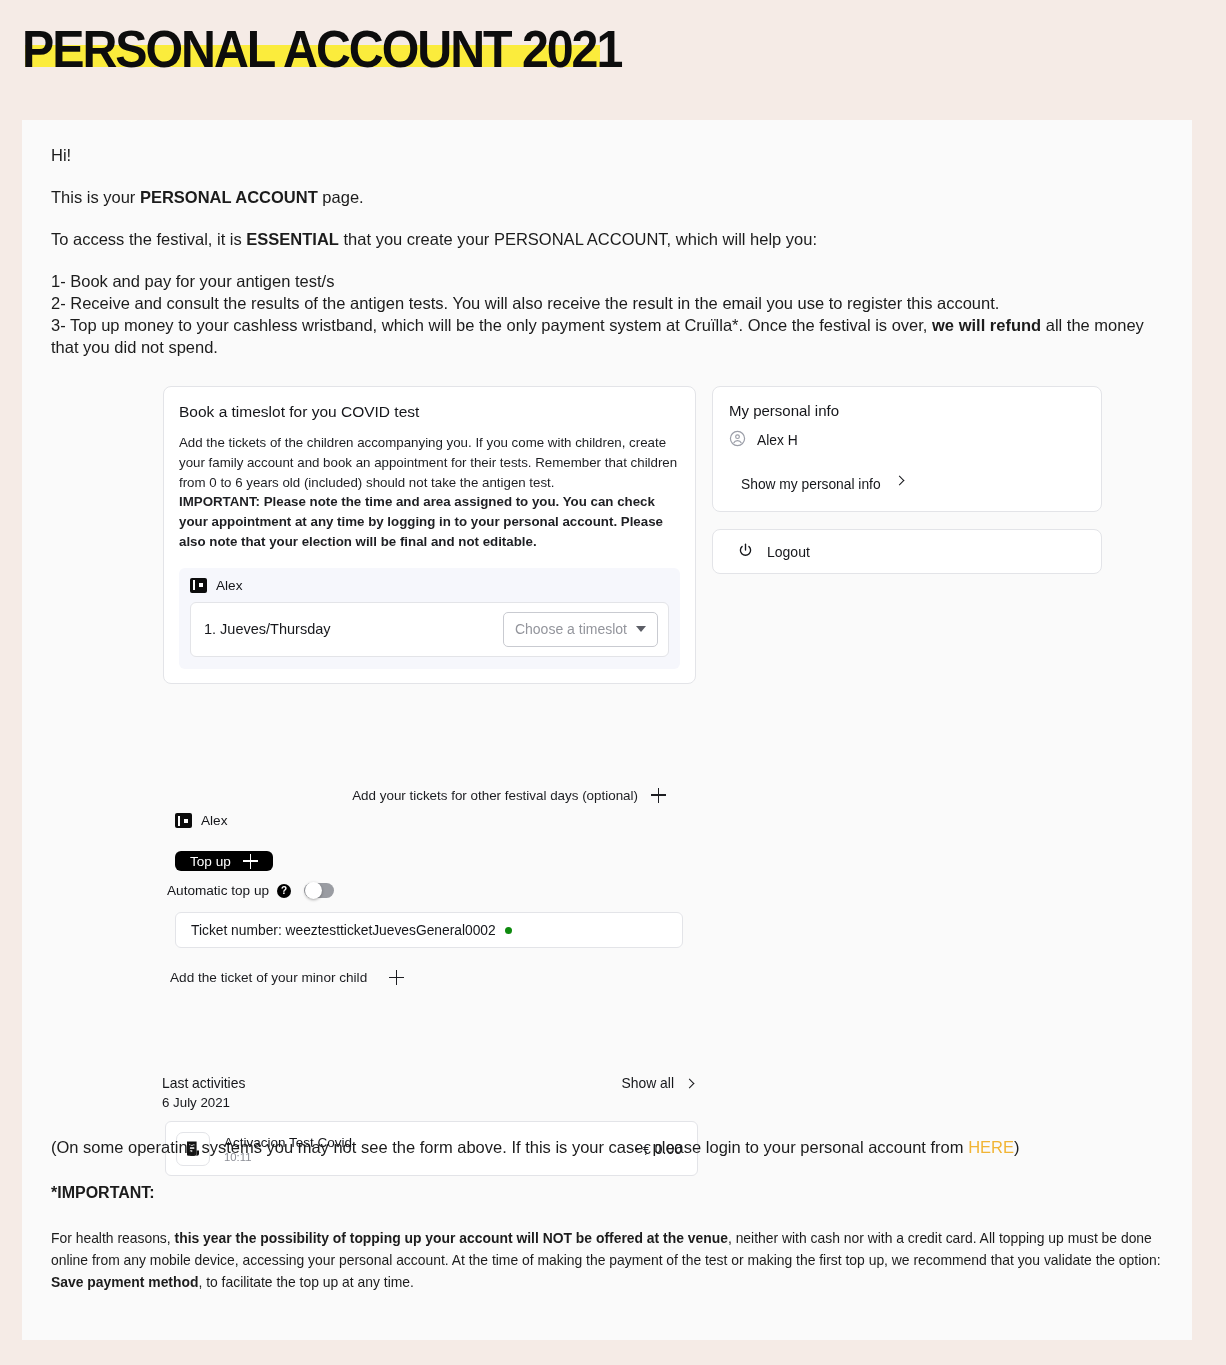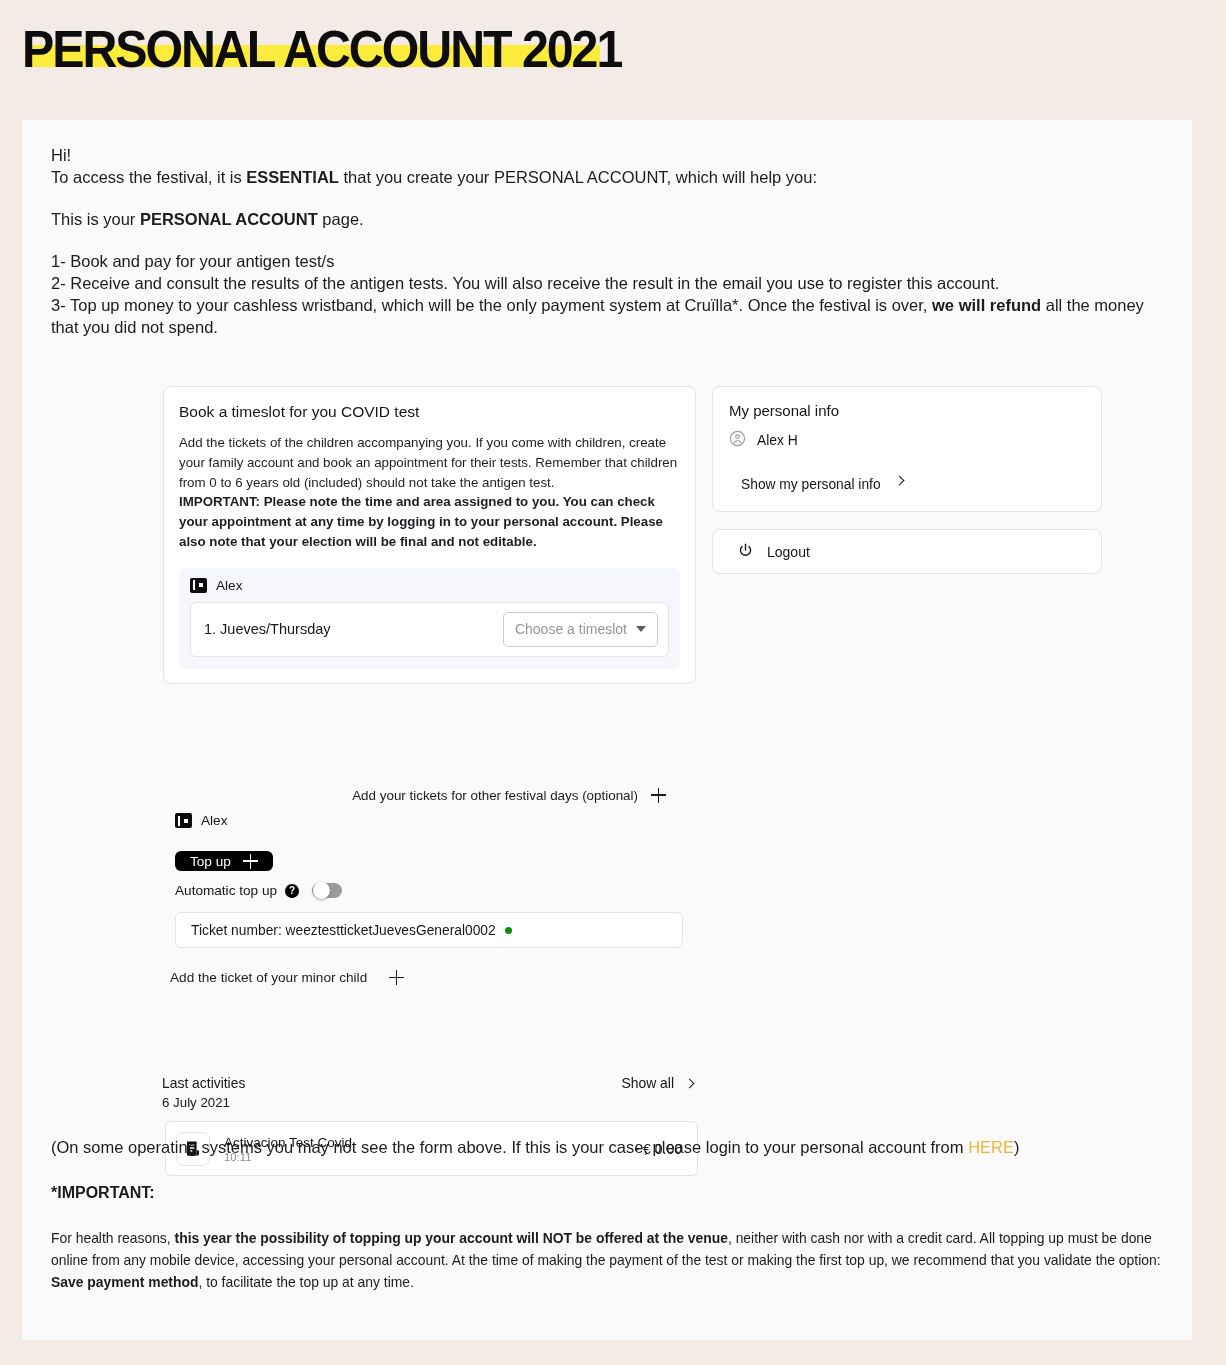--- a/index.html
+++ b/index.html
@@ -210,21 +210,21 @@
     gap: 12px;
     font-size: 13.6px;
     font-family: "Liberation Sans", sans-serif;
     cursor: pointer;
   }
   #topup-button .plus-icon::before,
   #topup-button .plus-icon::after { background: #ffffff; }
 
   #auto-topup-row {
     margin-top: 12px;
-    margin-left: 12px;
+    margin-left: 4px;
     display: flex;
     align-items: center;
     gap: 8px;
     font-size: 13.6px;
     color: #15161a;
   }
   .help-icon {
     width: 14px; height: 14px;
     border-radius: 50%;
     background: #000000;
@@ -417,22 +417,22 @@
   <div id="page-title-wrap">
     <div id="title-highlight"></div>
     <div id="page-title">PERSONAL ACCOUNT 2021</div>
   </div>
 </div>
 
 <div id="content-panel">
 
   <div id="intro-block">
     <p class="tight">Hi!</p>
+    <p style="margin-top:20px"><span>This is your </span><b>PERSONAL ACCOUNT</b><span> page.</span></p>
     <p><span>To access the festival, it is </span><b>ESSENTIAL</b><span> that you create your PERSONAL ACCOUNT, which will help you:</span></p>
-    <p style="margin-top:20px"><span>This is your </span><b>PERSONAL ACCOUNT</b><span> page.</span></p>
     <p class="tight">1- Book and pay for your antigen test/s</p>
     <p class="tight">2- Receive and consult the results of the antigen tests. You will also receive the result in the email you use to register this account.</p>
     <p class="tight"><span>3- Top up money to your cashless wristband, which will be the only payment system at Cruïlla*. Once the festival is over, </span><b>we will refund</b><span> all the money that you did not spend.</span></p>
   </div>
 
   <div id="form-region">
 
     <div id="left-col">
       <div id="booking-card" class="card">
         <div id="booking-title">Book a timeslot for you COVID test</div>

